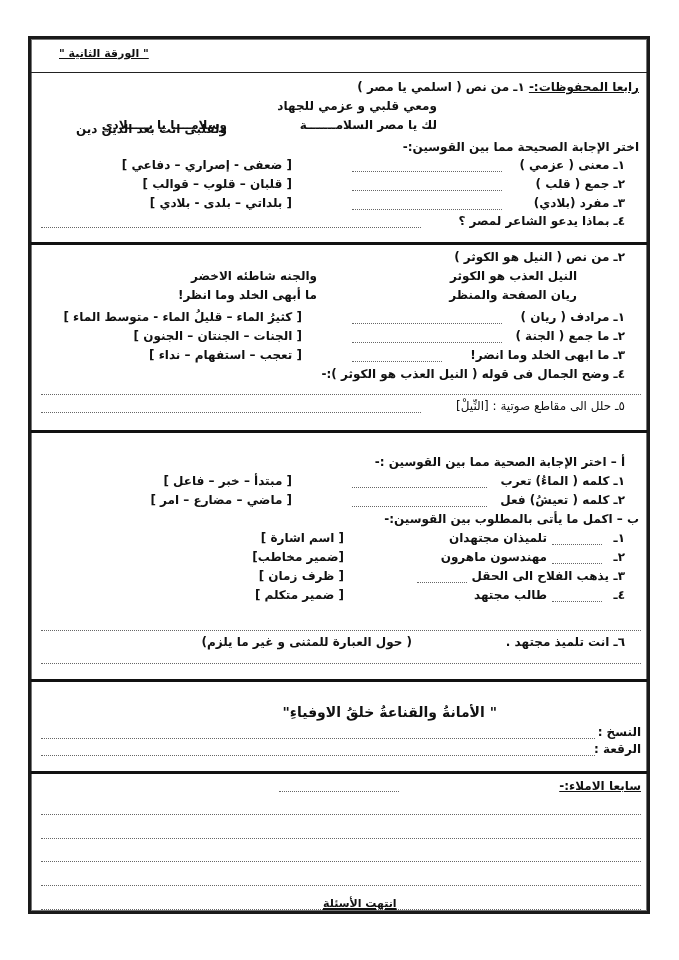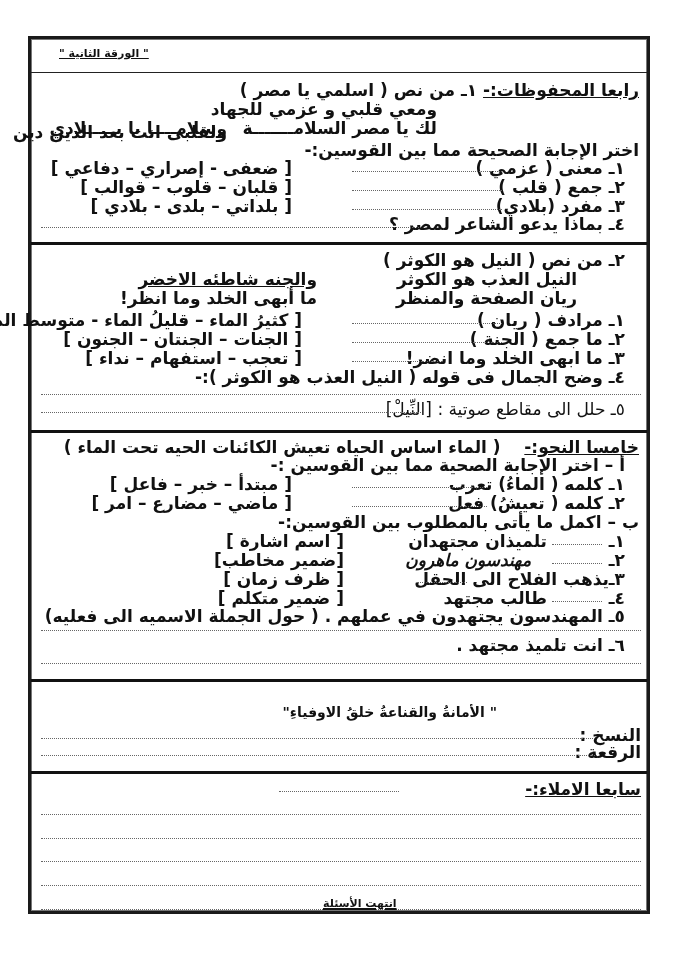--- a/index.html
+++ b/index.html
@@ -8,21 +8,21 @@
   .page { position: absolute; left: 28px; top: 36px; width: 622px; height: 878px;
           border: 3px solid #1a1a1a; box-shadow: inset 0 0 0 1px #777; box-sizing: border-box; }
   .abs { position: absolute; white-space: nowrap; }
   .rtl { direction: rtl; }
   .b { font-weight: bold; }
   .u { text-decoration: underline; }
   .hr-thin { position: absolute; left: 0; right: 0; height: 0; border-top: 1.5px solid #222; }
   .hr-thick { position: absolute; left: 0; right: 0; height: 0; border-top: 3px solid #111; }
   .dots { position: absolute; height: 0; border-top: 1.5px dotted #666; }
   .t11 { font-size: 11px; }
-  .t12 { font-size: 17px; }
+  .t12 { font-size: 12px; }
   .t14 { font-size: 14px; }
 </style>
 </head>
 <body>
 
 <div class="page">
 
   <div class="abs rtl t11 b u" style="left:28px; top:8px;">" الورقة الثانية "</div>
   <div class="hr-thin" style="top:33px;"></div>
 
@@ -49,21 +49,21 @@
   <div class="dots" style="right:145px; width:150px; top:170px;"></div>
   <div class="abs rtl t12 b" style="right:355px; top:157px;">[ بلداتي – بلدى - بلادي ]</div>
 
   <div class="abs rtl t12 b" style="right:22px; top:175px;">٤ـ بماذا يدعو الشاعر لمصر ؟</div>
   <div class="dots" style="left:10px; width:380px; top:188px;"></div>
 
   <div class="hr-thick" style="top:203px;"></div>
 
   <div class="abs rtl t12 b" style="right:22px; top:211px;">٢ـ من نص ( النيل هو الكوثر )</div>
   <div class="abs rtl t12 b" style="right:70px; top:230px;">النيل العذب هو الكوثر</div>
-  <div class="abs rtl t12 b" style="right:330px; top:230px;text-decoration:underline;">والجنه شاطئه الاخضر</div>
+  <div class="abs rtl t12 b" style="right:330px; top:230px;">والجنه شاطئه الاخضر</div>
   <div class="abs rtl t12 b" style="right:70px; top:249px;">ريان الصفحة والمنظر</div>
   <div class="abs rtl t12 b" style="right:330px; top:249px;text-align:center;">ما أبهى الخلد وما انظر!</div>
 
   <div class="abs rtl t12 b" style="right:22px; top:271px;">١ـ مرادف ( ريان )</div>
   <div class="dots" style="right:145px; width:150px; top:284px;"></div>
   <div class="abs rtl t12 b" style="right:345px; top:271px;">[ كثيرُ الماء – قليلُ الماء - متوسط الماء ]</div>
 
   <div class="abs rtl t12 b" style="right:22px; top:290px;">٢ـ ما جمع ( الجنة )</div>
   <div class="dots" style="right:145px; width:150px; top:303px;"></div>
   <div class="abs rtl t12 b" style="right:345px; top:290px;">[ الجنات – الجنتان – الجنون ]</div>
@@ -73,61 +73,56 @@
   <div class="abs rtl t12 b" style="right:345px; top:309px;">[ تعجب – استفهام – نداء ]</div>
 
   <div class="abs rtl t12 b" style="right:22px; top:328px;">٤ـ وضح الجمال فى قوله ( النيل العذب هو الكوثر ):-</div>
   <div class="dots" style="left:10px; right:6px; top:355px;"></div>
 
   <div class="abs rtl t12" style="right:22px; top:360px;">٥ـ حلل الى مقاطع صوتية : [النِّيلْ]</div>
   <div class="dots" style="left:10px; width:380px; top:373px;"></div>
 
   <div class="hr-thick" style="top:391px;"></div>
 
-  <div class="abs rtl t12 b" style="right:8px; top:398px;">
-    <span class="u">خامسا النحو:-</span>
-    &nbsp;&nbsp;
-    <span>( الماء اساس الحياه تعيش الكائنات الحيه تحت الماء )</span>
-  </div>
   <div class="abs rtl t12 b" style="right:22px; top:416px;">أ – اختر الإجابة الصحية مما بين القوسين :-</div>
 
   <div class="abs rtl t12 b" style="right:22px; top:435px;">١ـ كلمه ( الماءُ) تعرب</div>
   <div class="dots" style="right:160px; width:135px; top:448px;"></div>
   <div class="abs rtl t12 b" style="right:355px; top:435px;">[ مبتدأ – خبر – فاعل ]</div>
 
   <div class="abs rtl t12 b" style="right:22px; top:454px;">٢ـ كلمه ( تعيشُ) فعل</div>
   <div class="dots" style="right:160px; width:135px; top:467px;"></div>
   <div class="abs rtl t12 b" style="right:355px; top:454px;">[ ماضي – مضارع – امر ]</div>
 
   <div class="abs rtl t12 b" style="right:8px; top:473px;">ب – اكمل ما يأتى بالمطلوب بين القوسين:-</div>
 
   <div class="abs rtl t12 b" style="right:22px; top:492px;">١ـ</div>
   <div class="dots" style="right:45px; width:50px; top:505px;"></div>
   <div class="abs rtl t12 b" style="right:100px; top:492px;">تلميذان مجتهدان</div>
   <div class="abs rtl t12 b" style="right:303px; top:492px;margin-left:28px;">[ اسم اشارة ]</div>
 
   <div class="abs rtl t12 b" style="right:22px; top:511px;">٢ـ</div>
   <div class="dots" style="right:45px; width:50px; top:524px;"></div>
-  <div class="abs rtl t12 b" style="right:116px; top:511px;font-style:italic;">مهندسون ماهرون</div>
+  <div class="abs rtl t12 b" style="right:100px; top:511px;">مهندسون ماهرون</div>
   <div class="abs rtl t12 b" style="right:303px; top:511px;">[ضمير مخاطب]</div>
 
   <div class="abs rtl t12 b" style="right:22px; top:530px;">٣ـ</div>
   <div class="abs rtl t12 b" style="right:38px; top:530px;">يذهب الفلاح الى الحقل</div>
   <div class="dots" style="right:180px; width:50px; top:543px;"></div>
   <div class="abs rtl t12 b" style="right:303px; top:530px;">[ ظرف زمان ]</div>
 
   <div class="abs rtl t12 b" style="right:22px; top:549px;">٤ـ</div>
   <div class="dots" style="right:45px; width:50px; top:562px;"></div>
   <div class="abs rtl t12 b" style="right:100px; top:549px;">طالب مجتهد</div>
   <div class="abs rtl t12 b" style="right:303px; top:549px;">[ ضمير متكلم ]</div>
 
-  <div class="abs rtl t12 b" style="right:22px; top:567px;">٥ـ المهندسون يجتهدون في عملهم . ( حول الجملة الاسميه الى فعليه)</div>
   <div class="dots" style="left:10px; right:6px; top:591px;"></div>
 
   <div class="abs rtl t12 b" style="right:22px; top:596px;">٦ـ انت تلميذ مجتهد .</div>
+  <div class="abs rtl t12 b" style="right:235px; top:596px;">( حول العبارة للمثنى و غير ما يلزم)</div>
   <div class="dots" style="left:10px; right:6px; top:624px;"></div>
 
   <div class="hr-thick" style="top:640px;"></div>
 
   <div class="abs rtl t14 b" style="right:150px; top:665px;">" الأمانةُ والقناعةُ خلقُ الاوفياءِ"</div>
 
   <div class="abs rtl t12 b" style="right:6px; top:686px;">النسخ :</div>
   <div class="dots" style="left:10px; right:52px; top:699px;"></div>
   <div class="abs rtl t12 b" style="right:6px; top:703px;">الرقعة :</div>
   <div class="dots" style="left:10px; right:52px; top:716px;"></div>

